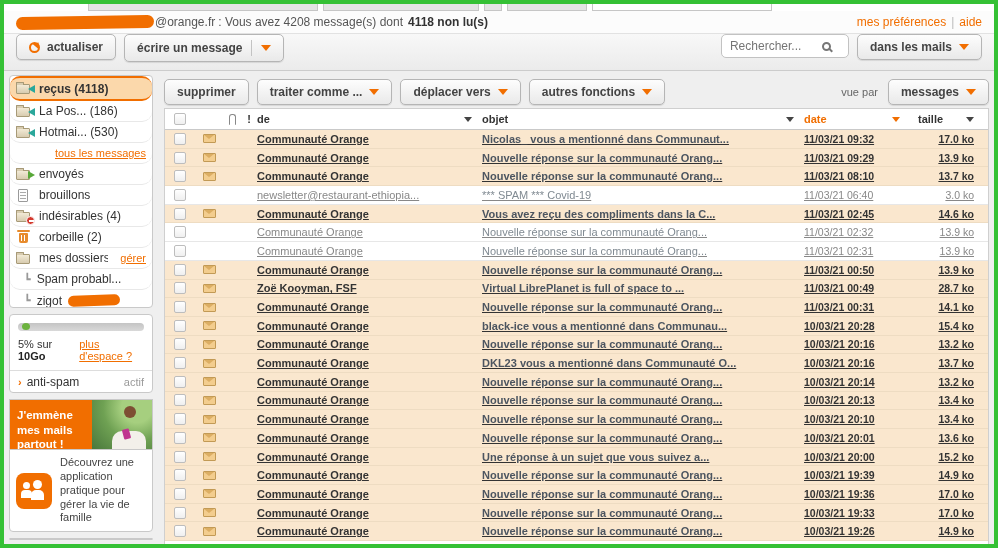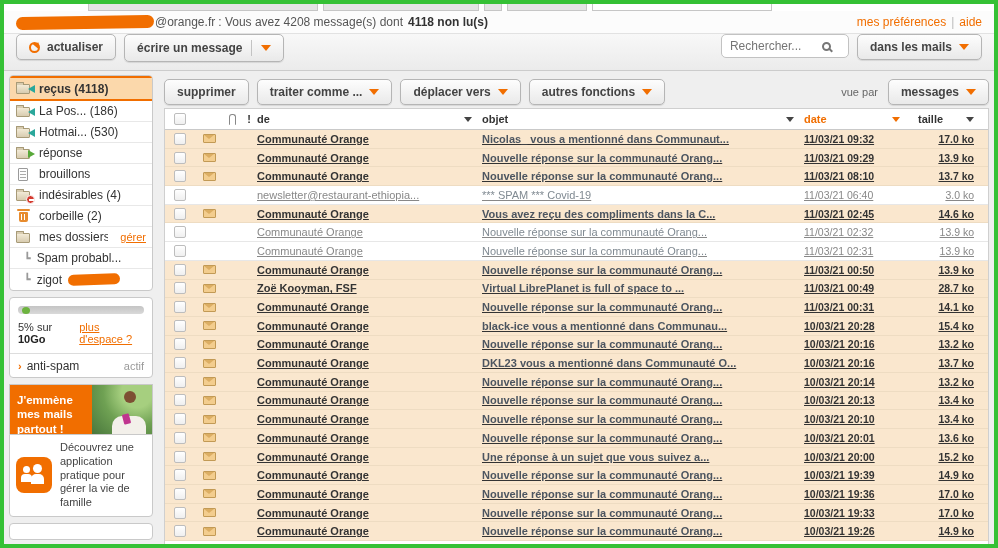--- a/index.html
+++ b/index.html
@@ -32,21 +32,21 @@
   .toolbar .spacer { flex: 1; }
   .searchwrap { display: flex; align-items: center; border: 1px solid #c2c2c2; border-radius: 5px; background: #fff; height: 24px; padding: 0 8px; width: 128px; }
   .searchwrap input { border: none; outline: none; width: 92px; font-size: 12px; color: #777; font-family: "Liberation Sans", sans-serif; background: transparent; }
   .mag { width: 9px; height: 9px; border: 2px solid #777; border-radius: 50%; position: relative; display: inline-block; flex: none; }
   .mag::after { content: ''; position: absolute; width: 5px; height: 2px; background: #777; transform: rotate(45deg); right: -4px; bottom: -2px; }
 
   
   .main { flex: 1; display: flex; overflow: hidden; }
   .sidebar { width: 152px; flex: none; padding: 4px 3px 4px 5px; display: flex; flex-direction: column; gap: 6px; overflow: hidden; }
   .sbox { background: #fff; border: 1px solid #c9c9c9; border-radius: 4px; overflow: hidden; }
-  .fitem { height: 21px; display: flex; align-items: center; gap: 6px; padding: 0 6px; border-bottom: 1px solid #e8e8e8; font-size: 12px; color: #333; cursor: pointer; position: relative; }
+  .fitem { height: 21px; display: flex; align-items: center; gap: 6px; padding: 0 6px; border-bottom: 1px solid #e8e8e8; font-size: 12px; color: #333; cursor: pointer; position: relative; border-radius: 10px; }
   .fitem:last-child { border-bottom: none; }
   .fitem.selected { background: #fbd8ab; border-top: 2px solid #f16e00; border-bottom: 2px solid #f16e00; font-weight: bold; height: 25px; }
   .fitem .flabel { white-space: nowrap; overflow: hidden; }
   .fitem .grow { flex: 1; }
   .fitem.linkrow { justify-content: flex-end; }
   .fitem.linkrow .flabel { color: #f16e00; text-decoration: underline; font-size: 11px; }
   .manage { color: #f16e00; text-decoration: underline; font-size: 11px; }
   .subpfx { color: #999; font-size: 11px; margin-left: 8px; }
   .redact.small { width: 52px; height: 11px; border-radius: 6px; transform: rotate(-2deg); }
 
@@ -190,26 +190,29 @@
             </span>
             <span class="flabel">La Pos... (186)</span>
           </div>
           <div class="fitem">
             <span class="ic">
               <span class="fold"></span>
               <span class="arr-teal"></span>
             </span>
             <span class="flabel">Hotmai... (530)</span>
           </div>
+          <div class="fitem linkrow">
+            <span class="flabel">tous les messages</span>
+          </div>
           <div class="fitem">
             <span class="ic">
               <span class="fold"></span>
               <span class="arr-green"></span>
             </span>
-            <span class="flabel">réponse</span>
+            <span class="flabel">envoyés</span>
           </div>
           <div class="fitem">
             <span class="ic">
               <span class="draftp"></span>
             </span>
             <span class="flabel">brouillons</span>
           </div>
           <div class="fitem">
             <span class="ic">
               <span class="fold"></span>

